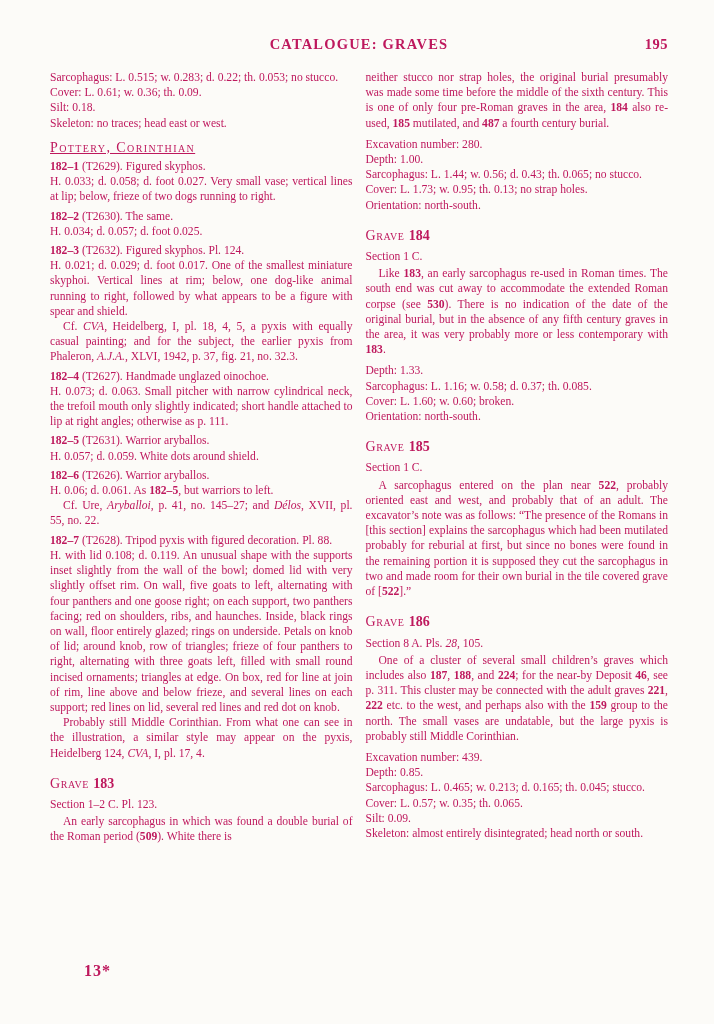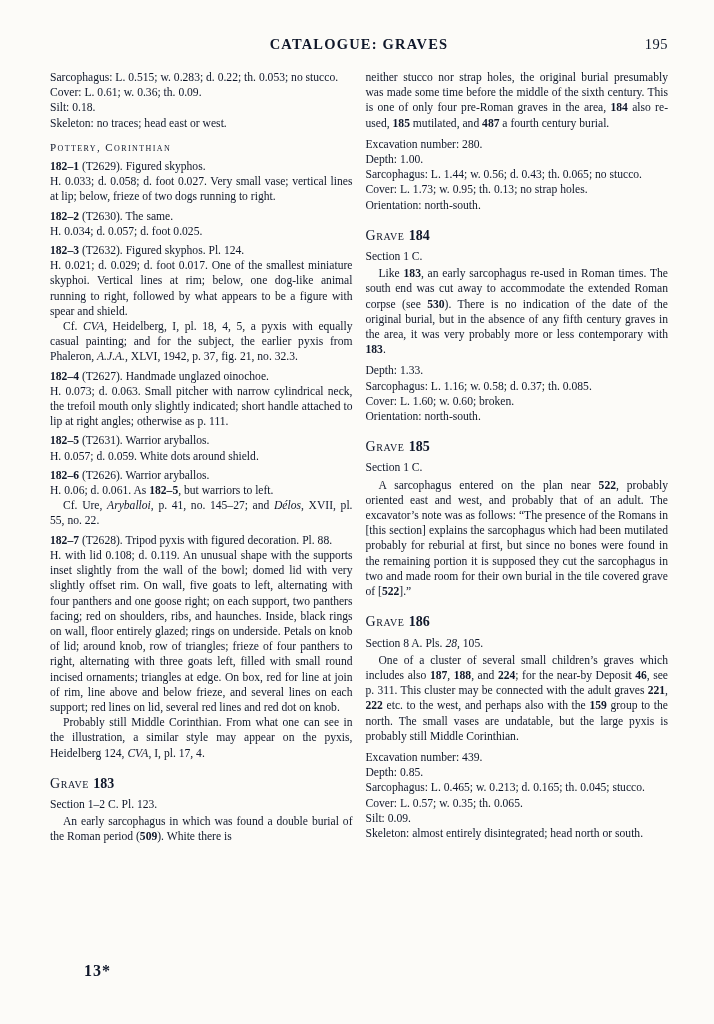--- a/index.html
+++ b/index.html
@@ -2,42 +2,42 @@
 <html lang="en"><head>
 <meta charset="utf-8">
 <style>
   html, body { margin: 0; padding: 0; background: #d8d6d0; }
   .page {
     position: relative;
     width: 714px;
     height: 1024px;
     margin: 0 auto;
     background: #fcfbf8;
-    color: #0f172a;
+    color: #be185d;
     font-family: "Liberation Serif", "DejaVu Serif", serif;
     overflow: hidden;
   }
   .running-head {
     position: absolute;
     top: 36px;
     left: 50px;
     right: 46px;
     height: 20px;
   }
   .running-head .title {
     text-align: center;
     font-weight: bold;
     font-size: 14.5px;
     letter-spacing: 1.2px;
   }
   .running-head .pagenum {
     position: absolute;
     right: 0;
     top: 0;
-    font-weight: normal;
+    font-weight: bold;
     font-size: 14.5px;
     letter-spacing: 0.5px;
     margin-left: 48px;
   }
   .columns {
     position: absolute;
     top: 70px;
     left: 50px;
     right: 46px;
     display: flex;
@@ -50,23 +50,24 @@
     line-height: 15.2px;
     text-align: justify;
     hyphens: auto;
     -webkit-hyphens: auto;
   }
   .blk { margin: 0; }
   .blk.measure { padding-left: 15px; text-indent: -15px; }
   .blk.capshead {
     font-variant: small-caps;
     letter-spacing: 1.4px;
-    font-size: 11px;
+    font-size: 14px;
     margin: 9px 0 3px 0;
     text-align: left;
+    text-decoration: underline;
   }
   .blk.entry { margin-top: 4px; }
   .blk.cf { text-indent: 13px; }
   .blk.grave {
     margin: 15px 0 6px 0;
     text-align: left;
     font-size: 14px;
   }
   .blk.grave .sc { font-variant: small-caps; letter-spacing: 0.6px; }
   .blk.section { margin-bottom: 2px; }

